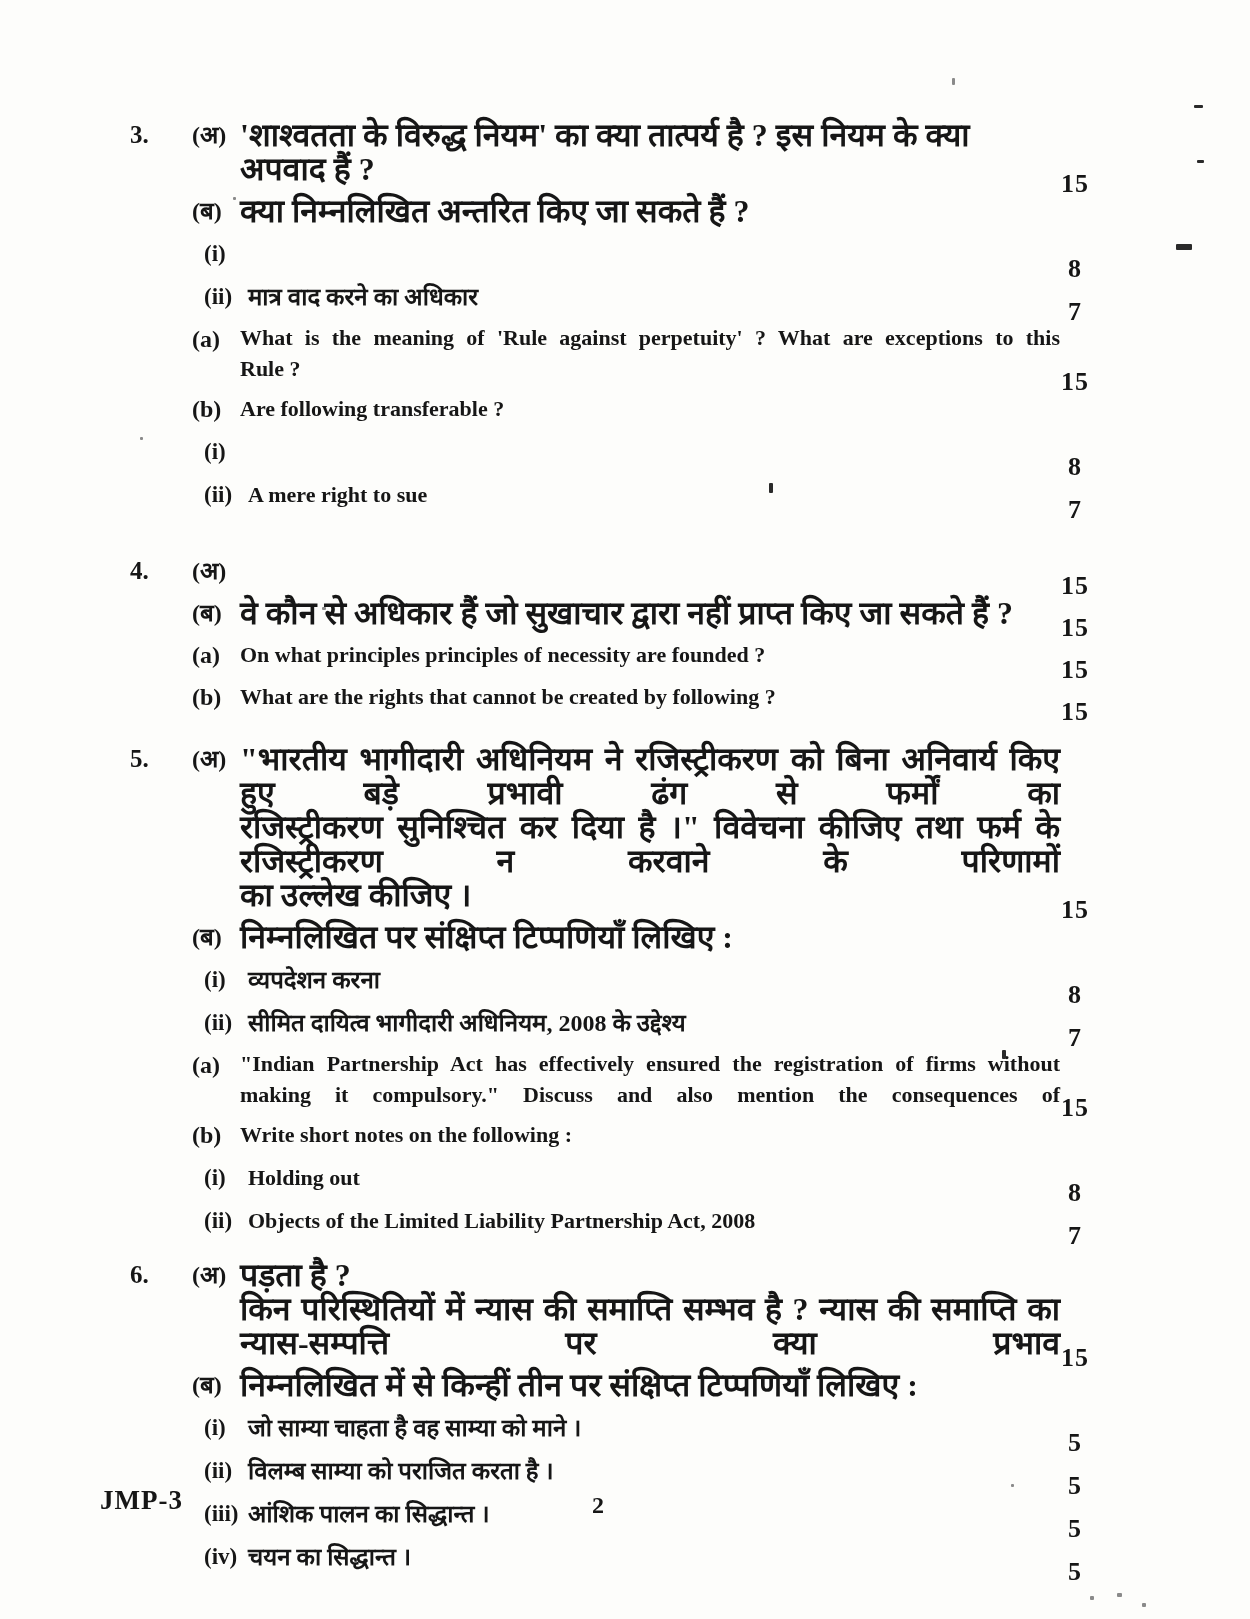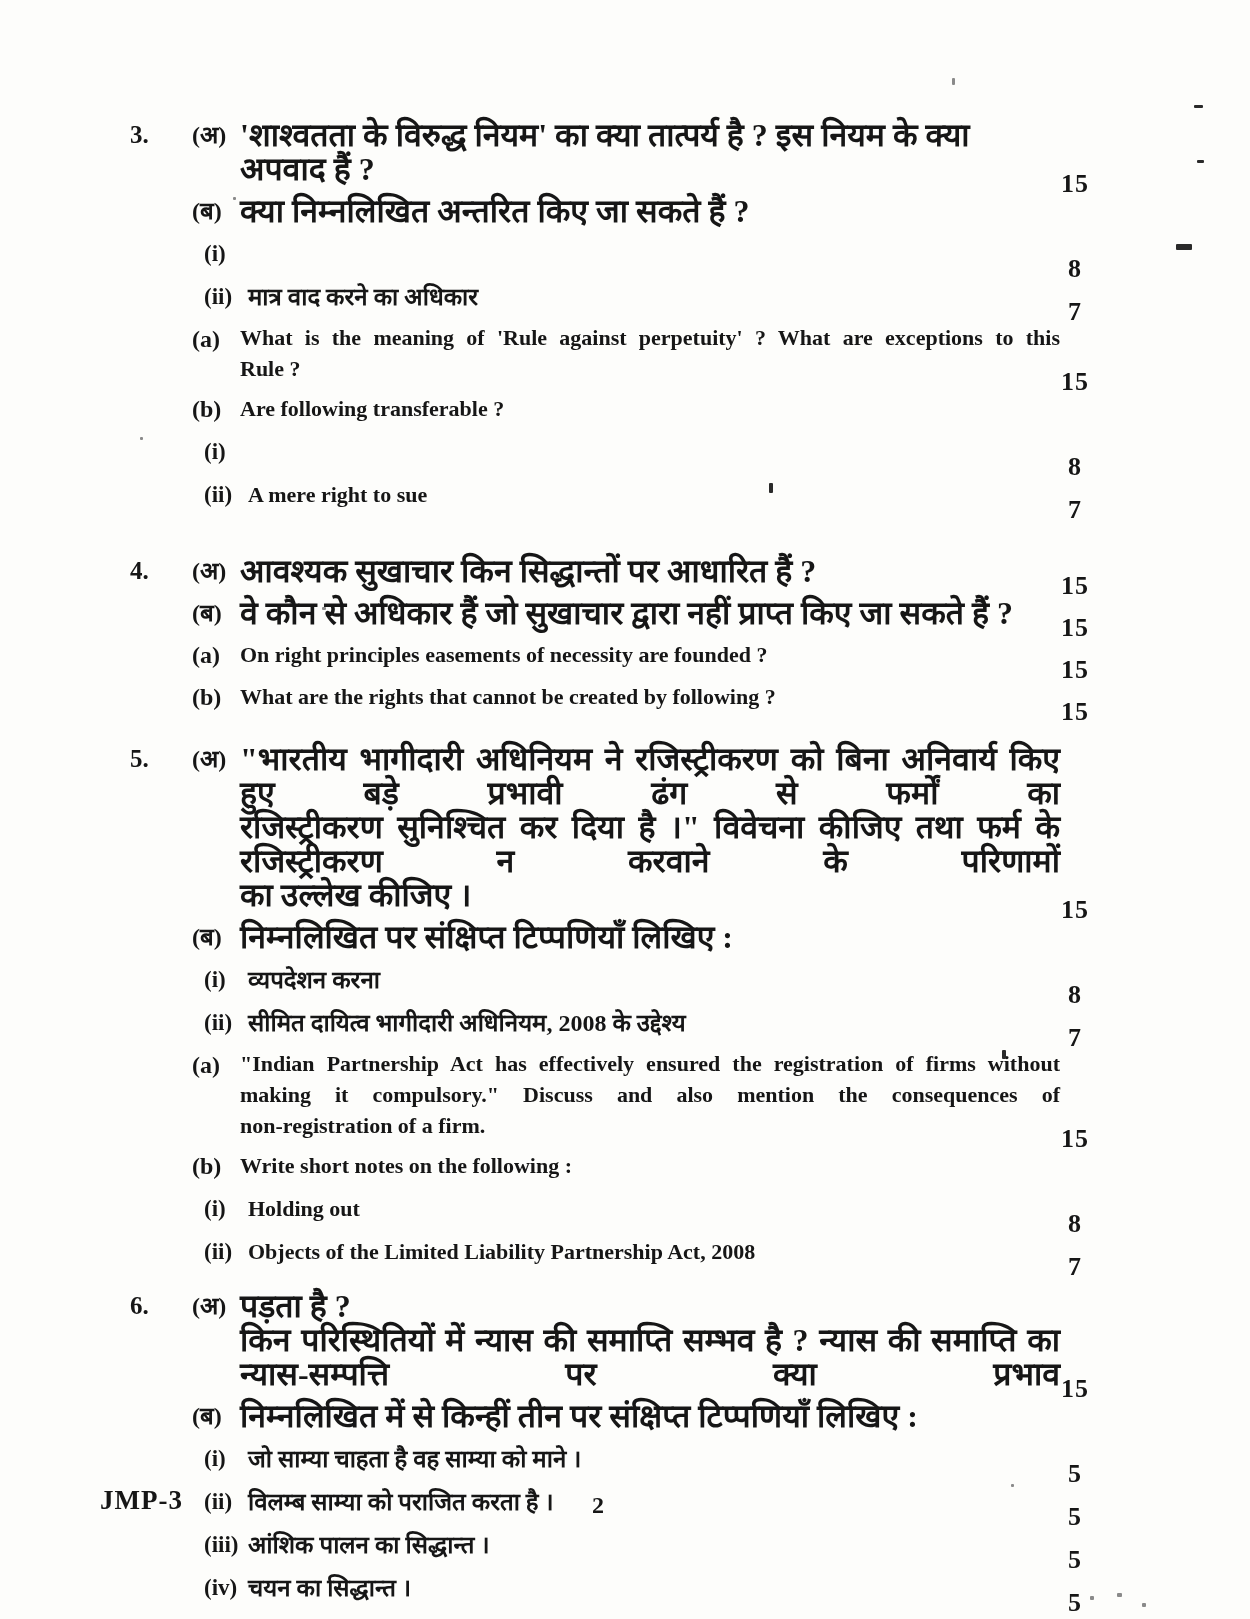--- a/index.html
+++ b/index.html
@@ -125,38 +125,35 @@
       <div class="row sub">
         <span class="qnum"></span>
         <span class="sindent"></span>
         <span class="slabel">(ii)</span>
         <div class="stext en">A mere right to sue</div>
         <span class="marks">7</span>
       </div>
       <div class="row part first" style="margin-top: 42px;">
         <span class="qnum">4.</span>
         <span class="plabel">(अ)</span>
-        <div class="ptext hi">
-          <div class="line">आवश्यक सुखाचार किन सिद्धान्तों पर आधारित हैं ?</div>
-        </div>
         <span class="marks">15</span>
       </div>
       <div class="row part">
         <span class="qnum"></span>
         <span class="plabel">(ब)</span>
         <div class="ptext hi">
           <div class="line">वे कौन से अधिकार हैं जो सुखाचार द्वारा नहीं प्राप्त किए जा सकते हैं ?</div>
         </div>
         <span class="marks">15</span>
       </div>
       <div class="row part">
         <span class="qnum"></span>
         <span class="plabel">(a)</span>
         <div class="ptext en">
-          <div class="line">On right principles easements of necessity are founded ?</div>
+          <div class="line">On what principles principles of necessity are founded ?</div>
         </div>
         <span class="marks">15</span>
       </div>
       <div class="row part">
         <span class="qnum"></span>
         <span class="plabel">(b)</span>
         <div class="ptext en">
           <div class="line">What are the rights that cannot be created by following ?</div>
         </div>
         <span class="marks">15</span>
@@ -191,21 +188,20 @@
         <span class="slabel">(ii)</span>
         <div class="stext hi">सीमित दायित्व भागीदारी अधिनियम, 2008 के उद्देश्य</div>
         <span class="marks">7</span>
       </div>
       <div class="row part">
         <span class="qnum"></span>
         <span class="plabel">(a)</span>
         <div class="ptext en multi">
           <div class="line just">"Indian Partnership Act has effectively ensured the registration of firms without</div>
           <div class="line just">making it compulsory." Discuss and also mention the consequences of</div>
-          <div class="line">non-registration of a firm.</div>
         </div>
         <span class="marks">15</span>
       </div>
       <div class="row part">
         <span class="qnum"></span>
         <span class="plabel">(b)</span>
         <div class="ptext en">
           <div class="line">Write short notes on the following :</div>
         </div>
       </div>

